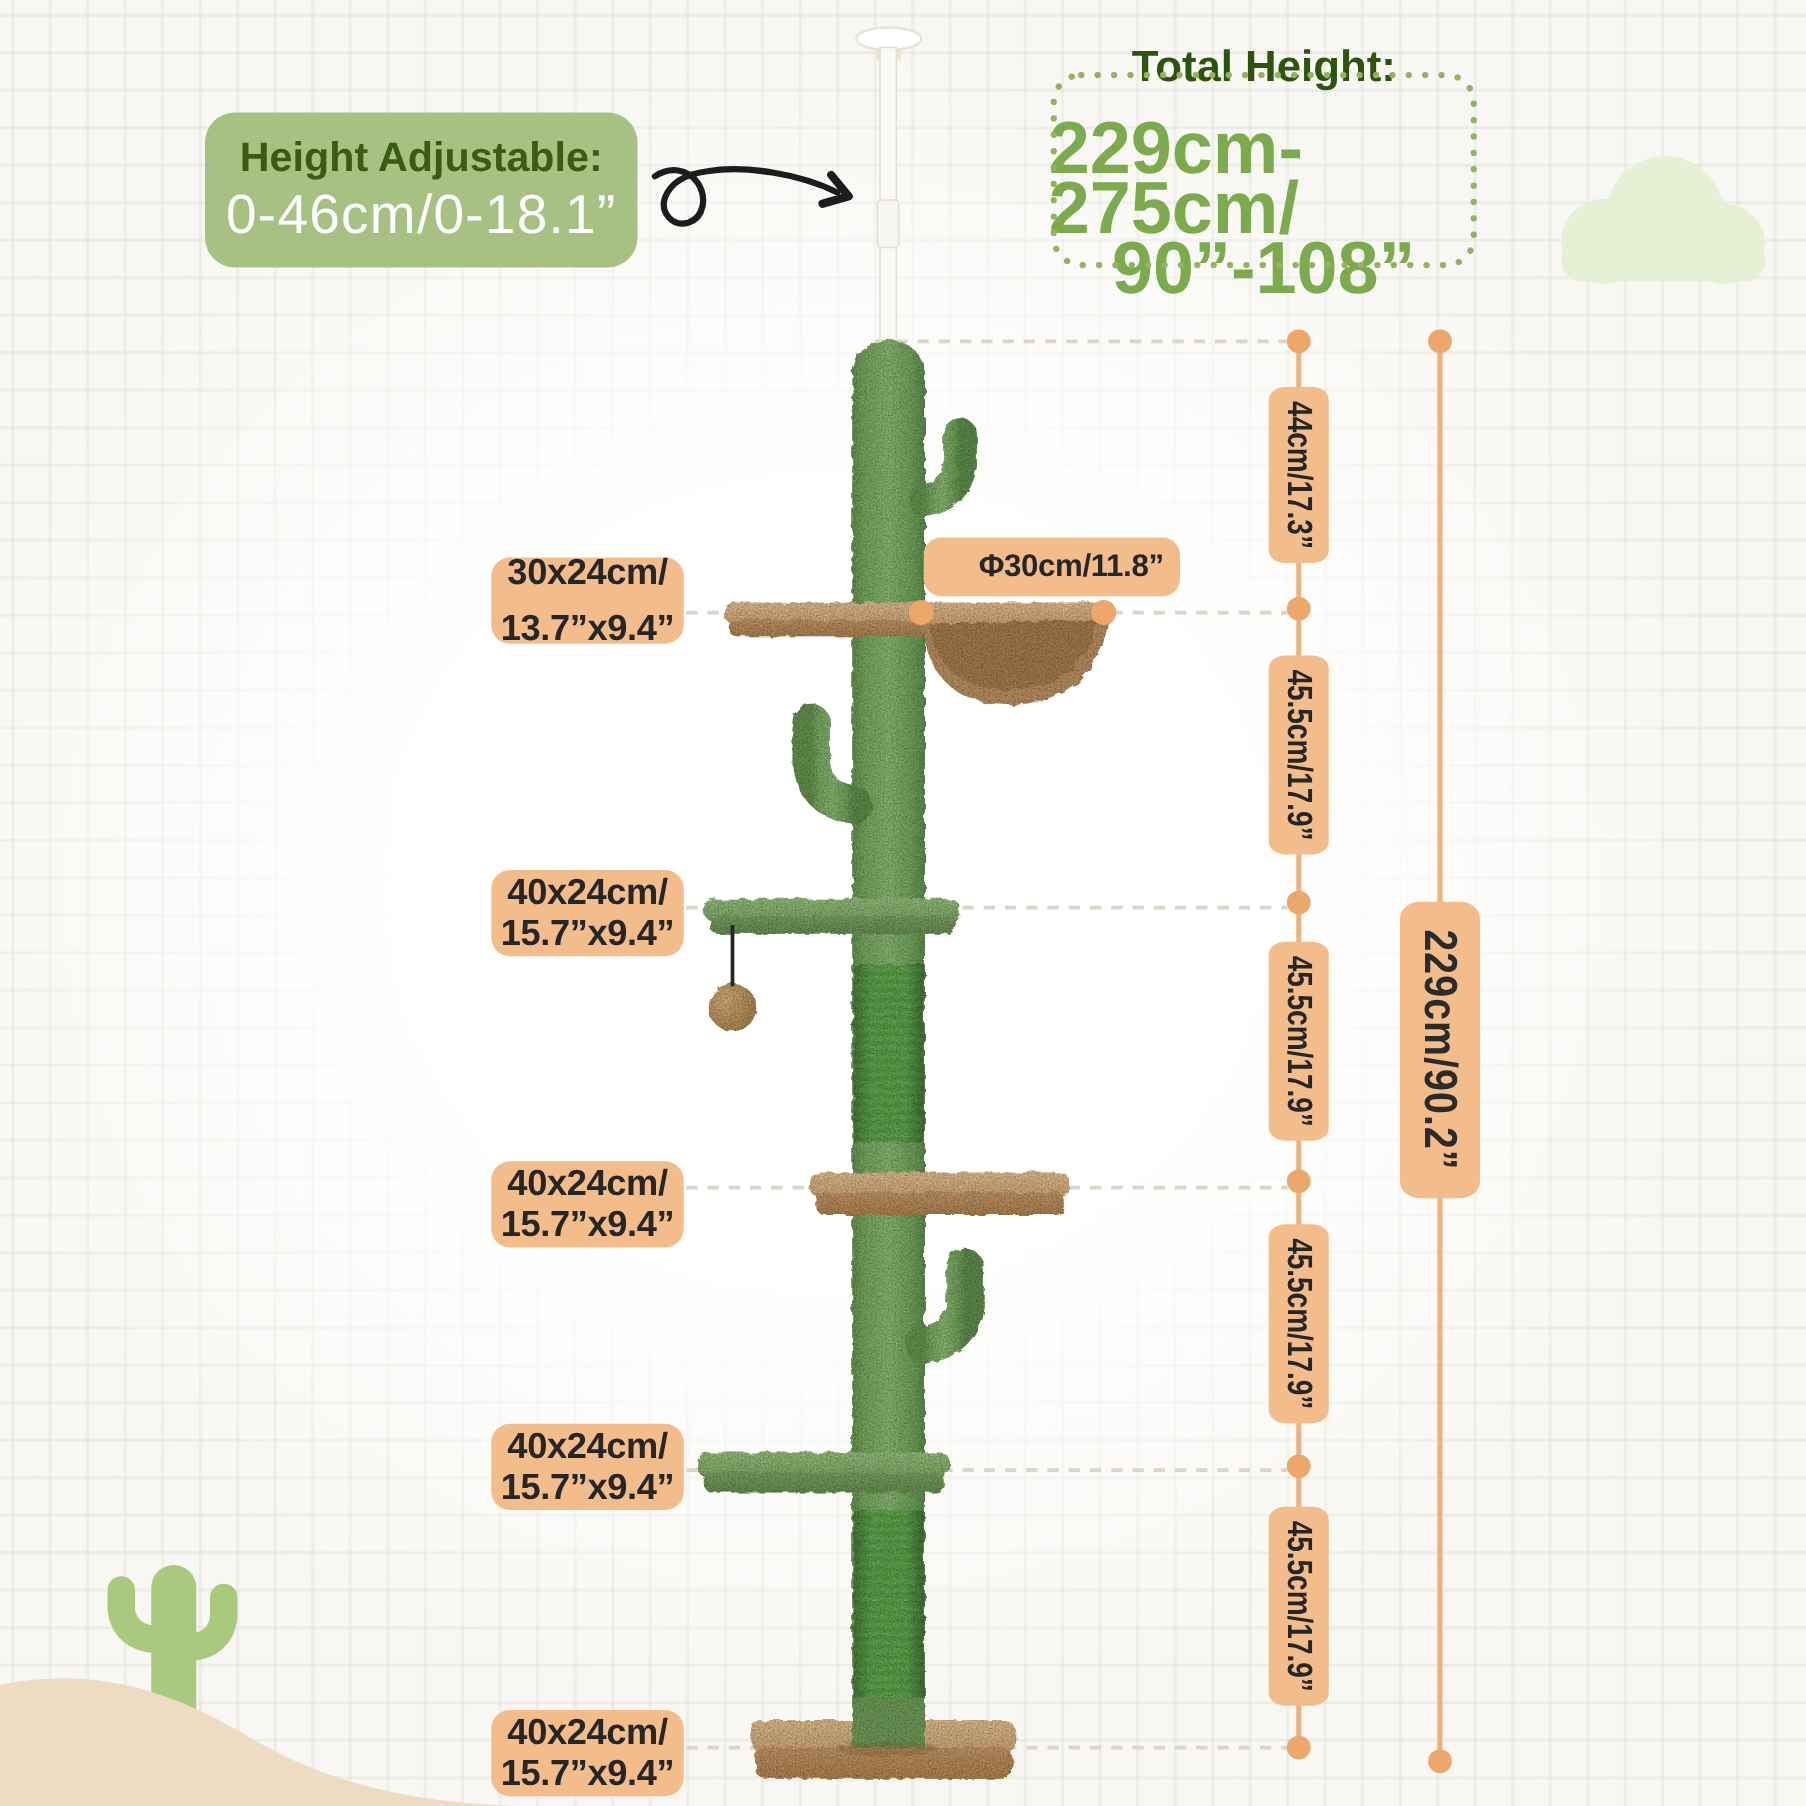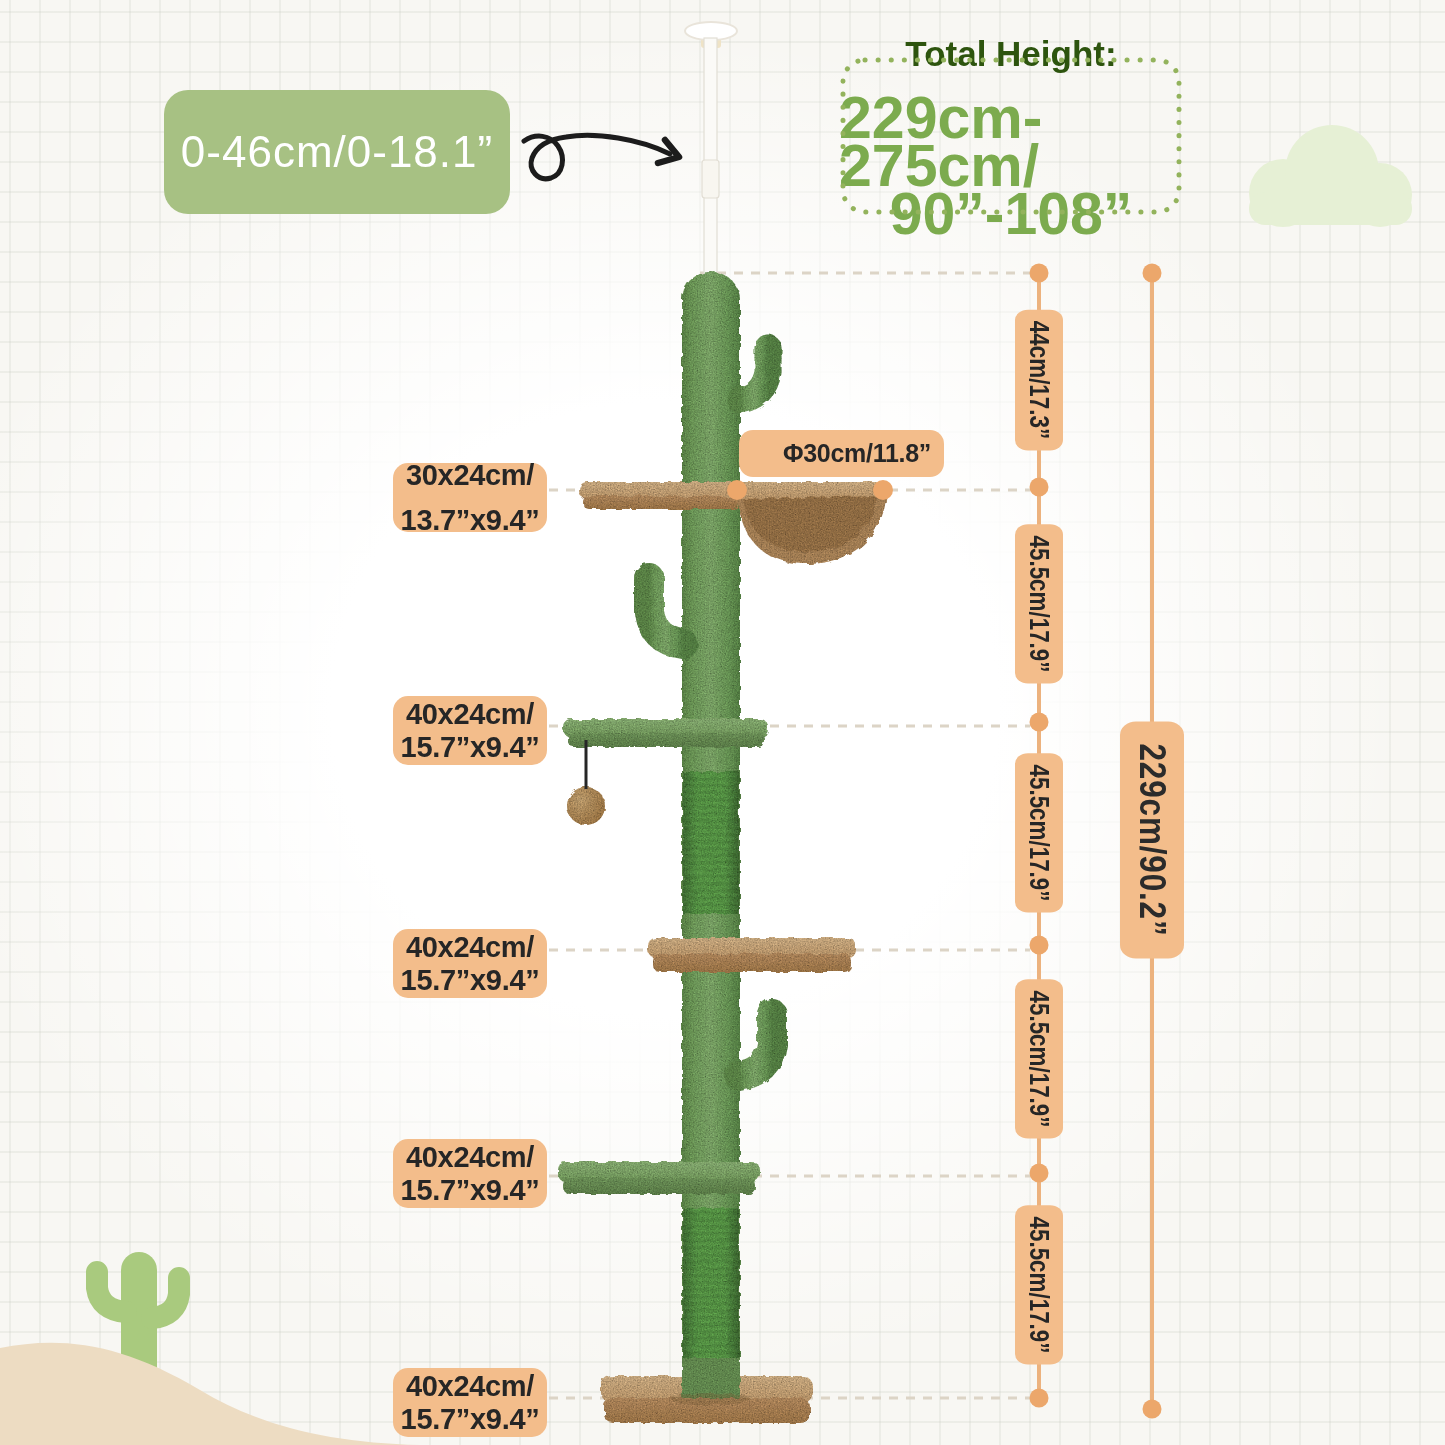--- a/index.html
+++ b/index.html
@@ -237,33 +237,34 @@
     <circle cx="883" cy="490" r="10"></circle>
   </g>
 
   <g>
     <path d="M524,141 C536,133 550,135 558,146 C566,158 563,174 551,178 C538,182 528,170 532,158 C537,145 550,139 566,137 C596,132 640,139 670,154" fill="none" stroke="var(--arrow-black,#1c1c1c)" stroke-width="5" stroke-linecap="round"></path>
     <path d="M665,140 L679,157 L658,163" fill="none" stroke="var(--arrow-black,#1c1c1c)" stroke-width="6.5" stroke-linecap="round" stroke-linejoin="round"></path>
   </g>
 </svg>
 
   <div class="adjustable-badge">
+    <div class="t">Height Adjustable:</div>
     <div class="v">0-46cm/0-18.1”</div>
   </div>
 
   <div class="total-badge">
     <svg class="border" viewBox="0 0 344 160">
       <rect x="4" y="4" width="336" height="152" rx="22" fill="none" stroke="var(--dotted-border-green,#93b35c)" stroke-width="5" stroke-linecap="round" stroke-dasharray="0.1 13"></rect>
     </svg>
     <div class="t">Total Height:</div>
     <div class="v">229cm-275cm/</div>
     <div class="v">90”-108”</div>
   </div>
 
-  <div class="plabel" style="top:463px;gap:12px;">
+  <div class="plabel" style="top:446px;gap:12px;">
     <div>30x24cm/</div>
     <div>13.7”x9.4”</div>
   </div>
   <div class="plabel" style="top:696px;">
     <div>40x24cm/</div>
     <div>15.7”x9.4”</div>
   </div>
   <div class="plabel" style="top:929px;">
     <div>40x24cm/</div>
     <div>15.7”x9.4”</div>

